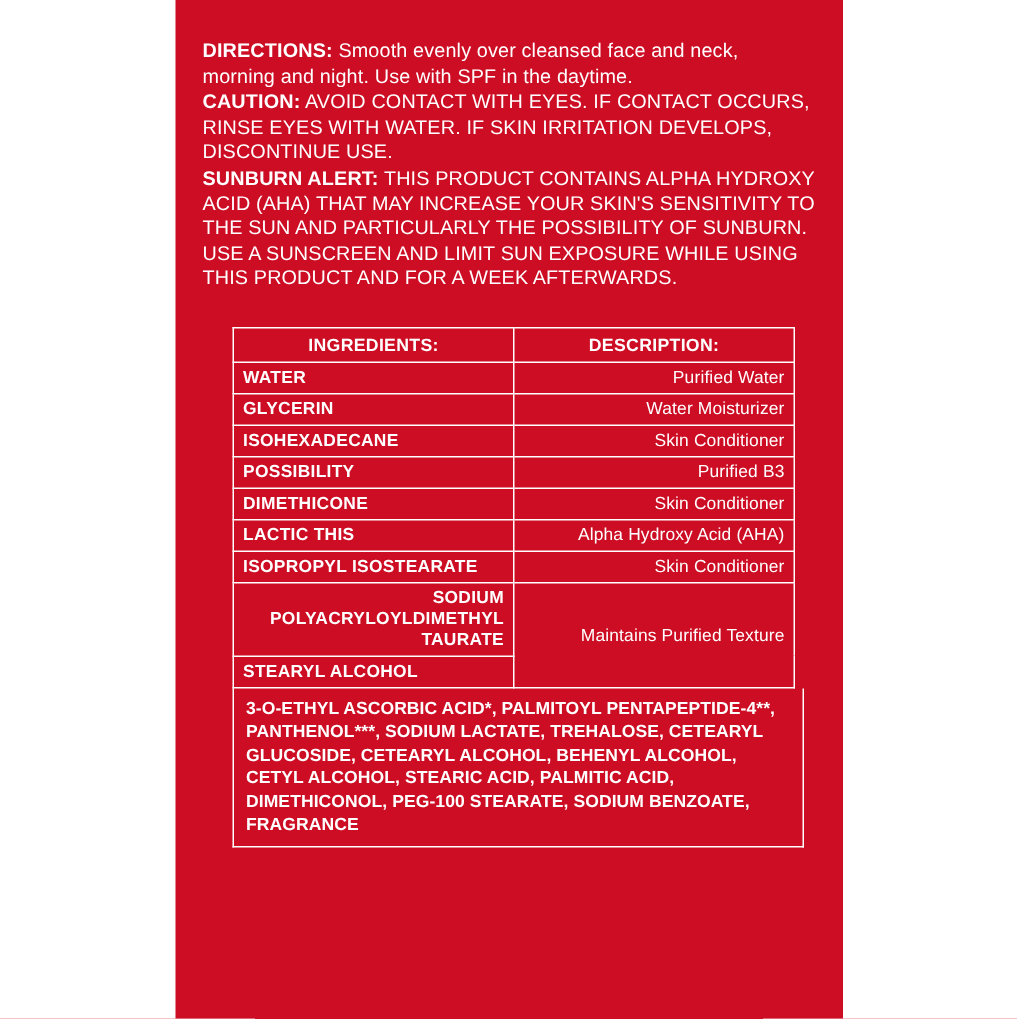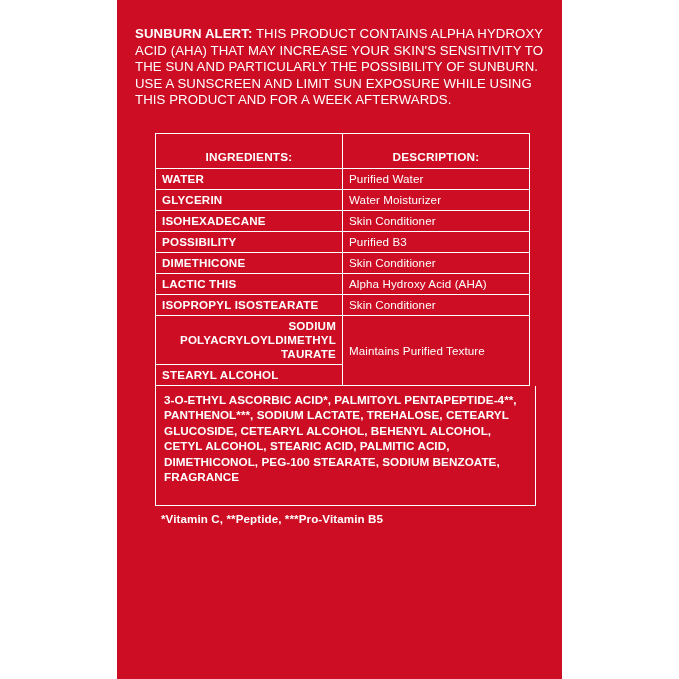--- a/index.html
+++ b/index.html
@@ -53,65 +53,67 @@
     border: 1px solid #ffffff;
     padding: 3px 6px;
     font-size: 11.6px;
     vertical-align: middle;
     color: #ffffff;
   }
   table.ing th {
     font-weight: bold;
     text-align: center;
     font-size: 11.8px;
-    padding-top: 16px;
+    padding-top: 4px;
     padding-bottom: 4px;
     letter-spacing: 0.2px;
   }
   td.ing-name {
     text-align: left;
     font-weight: bold;
     width: 53%;
     letter-spacing: 0.2px;
     line-height: 14px;
   }
   td.ing-desc {
-    text-align: left;
+    text-align: right;
     font-weight: normal;
     letter-spacing: 0.1px;
   }
   td.multi-name {
     text-align: right;
   }
   .other-ing {
     margin-top: 0px;
     margin-left: 20px;
     margin-right: 8px;
     border: 1px solid #ffffff;
     border-top: none;
-    padding: 6px 8px 21px 8px;
+    padding: 6px 8px 7px 8px;
     font-size: 11.7px;
     line-height: 15.4px;
     letter-spacing: 0.05px;
     font-weight: bold;
   }
   .footnote {
     margin-top: 6px;
     margin-left: 26px;
     font-size: 11.6px;
     font-weight: bold;
     letter-spacing: 0.1px;
   }
 </style>
 </head>
 <body>
 
 <div class="label-panel">
 
   <div class="directions-block">
+    <p class="para"><span class="lead">DIRECTIONS:</span><span> Smooth evenly over cleansed face and neck, morning and night. Use with SPF in the daytime.</span></p>
+    <p class="para"><span class="lead">CAUTION:</span><span> AVOID CONTACT WITH EYES. IF CONTACT OCCURS, RINSE EYES WITH WATER. IF SKIN IRRITATION DEVELOPS, DISCONTINUE USE.</span></p>
     <p class="para"><span class="lead">SUNBURN ALERT:</span><span> THIS PRODUCT CONTAINS ALPHA HYDROXY ACID (AHA) THAT MAY INCREASE YOUR SKIN'S SENSITIVITY TO THE SUN AND PARTICULARLY THE POSSIBILITY OF SUNBURN. USE A SUNSCREEN AND LIMIT SUN EXPOSURE WHILE USING THIS PRODUCT AND FOR A WEEK AFTERWARDS.</span></p>
   </div>
 
   <div class="ing-table-wrap">
     <table class="ing">
       <thead>
         <tr>
           <th>INGREDIENTS:</th>
           <th>DESCRIPTION:</th>
         </tr>
@@ -151,15 +153,14 @@
         </tr>
         <tr>
           <td class="ing-name">STEARYL ALCOHOL</td>
         </tr>
       </tbody>
     </table>
   </div>
 
   <div class="other-ing">3-O-ETHYL ASCORBIC ACID*, PALMITOYL PENTAPEPTIDE-4**, PANTHENOL***, SODIUM LACTATE, TREHALOSE, CETEARYL GLUCOSIDE, CETEARYL ALCOHOL, BEHENYL ALCOHOL, CETYL ALCOHOL, STEARIC ACID, PALMITIC ACID, DIMETHICONOL, PEG-100 STEARATE, SODIUM BENZOATE, FRAGRANCE</div>
 
-  <div class="footnote">*Vitamin C, **Peptide, ***Pro-Vitamin B5</div>
 
 </div>
 
 </body></html>

